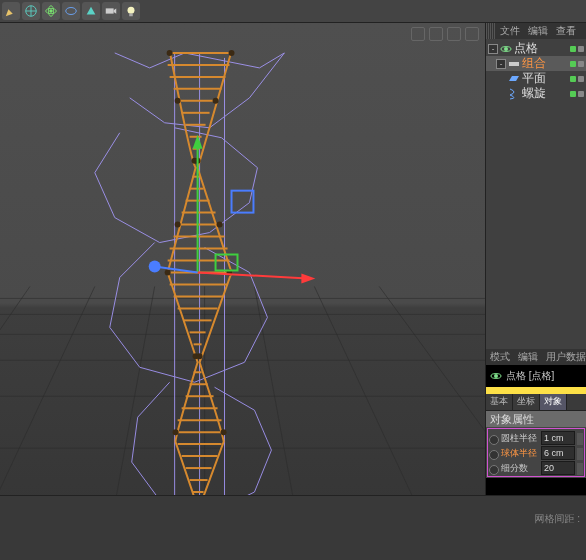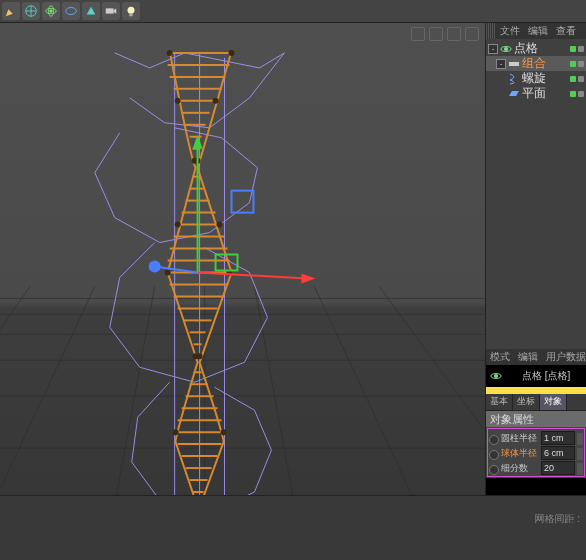--- a/index.html
+++ b/index.html
@@ -18,21 +18,21 @@
 .tree-row.sel{background:#5a5a5a}
 .exp{width:8px;height:8px;border:1px solid #888;font-size:8px;line-height:8px;text-align:center;color:#ccc;background:#333}
 .obj-ico{width:12px;height:12px}
 .tree-label{font-size:12px;color:#ddd;flex:1;overflow:hidden;white-space:nowrap}
 .tree-label.warn{color:#ff9643}
 .dots{display:flex;gap:2px;padding-right:2px}
 .dot{width:6px;height:6px;border-radius:1px}
 .g{background:#5c5}
 .r{background:#888}
 .attr{display:flex;flex-direction:column}
-.attr-icon-row{display:flex;align-items:center;height:18px;gap:20px;padding:2px 4px}
+.attr-icon-row{display:flex;align-items:center;height:18px;gap:4px;padding:2px 4px}
 .attr-icon-row .lbl{font-size:10px;color:#ccc}
 .tabs{display:flex;height:16px;background:#3a3a3a;border-top:7px solid #fde047;border-bottom:1px solid #222}
 .tab{padding:1px 4px;font-size:9px;color:#bbb;border-right:1px solid #222}
 .tab.active{background:#556;color:#fff}
 .attr-title{height:14px;background:#6b6b6b;color:#ddd;font-size:11px;padding:1px 4px}
 .attr-body{padding:2px;background:#444}
 .prop{display:flex;align-items:flex-end;height:15px;gap:2px}
 .prop .rad{width:8px;height:8px;border:1px solid #777;border-radius:50%;background:#333}
 .prop .pl{font-size:9px;color:#ccc;flex:0 0 38px;white-space:nowrap}
 .prop.hl .pl{color:#ff9643}
@@ -242,33 +242,33 @@
               <rect x="1" y="4" width="10" height="4" fill="#ccc"></rect>
             </svg>
           <span class="tree-label warn">组合</span>
           <div class="dots">
               <div class="dot g"></div>
               <div class="dot r"></div>
             </div>
         </div>
         <div class="tree-row" style="padding-left:22px">
           <svg class="obj-ico" viewBox="0 0 12 12">
-              <path d="M2 1 Q10 4 2 7 Q10 10 2 11" fill="none" stroke="#6ca8ff"></path>
-            </svg>
-          <span class="tree-label">螺旋</span>
+              <path d="M1 8 L4 3 L11 3 L8 8 Z" fill="#6ca8ff"></path>
+            </svg>
+          <span class="tree-label">平面</span>
           <div class="dots">
               <div class="dot g"></div>
               <div class="dot r"></div>
             </div>
         </div>
         <div class="tree-row" style="padding-left:22px">
           <svg class="obj-ico" viewBox="0 0 12 12">
-              <path d="M1 8 L4 3 L11 3 L8 8 Z" fill="#6ca8ff"></path>
-            </svg>
-          <span class="tree-label">平面</span>
+              <path d="M2 1 Q10 4 2 7 Q10 10 2 11" fill="none" stroke="#6ca8ff"></path>
+            </svg>
+          <span class="tree-label">螺旋</span>
           <div class="dots">
               <div class="dot g"></div>
               <div class="dot r"></div>
             </div>
         </div>
       </div>
 
       <div class="panel-head">
         <div class="grip"></div>
         <span>模式</span>

